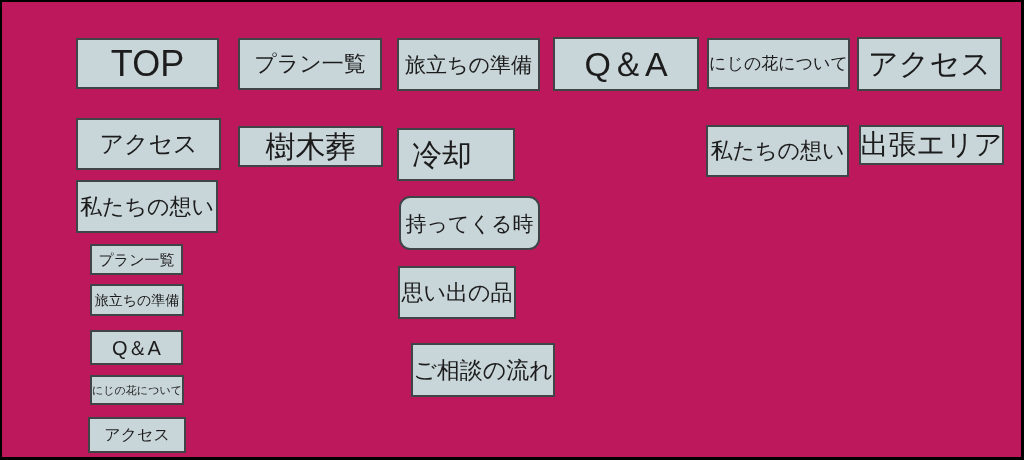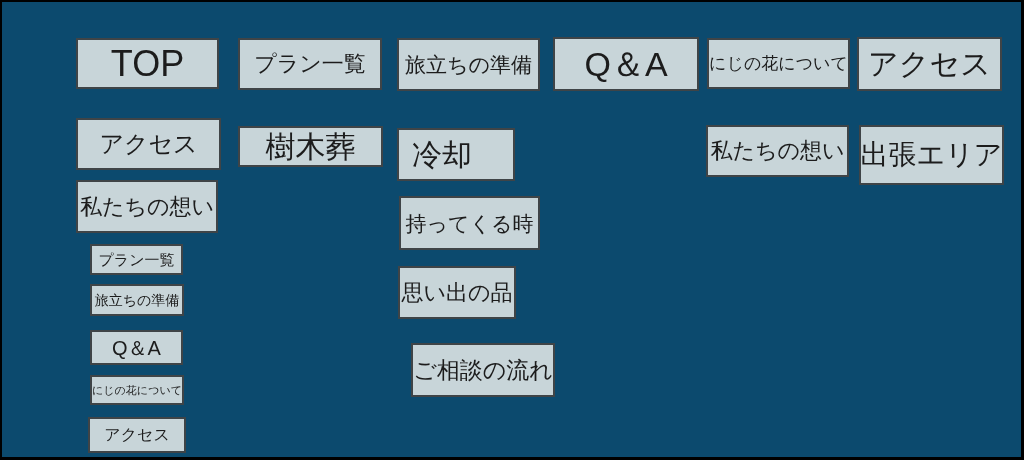--- a/index.html
+++ b/index.html
@@ -30,21 +30,21 @@
     cursor: default;
   }
   .node .label {
     display: block;
     padding: 0 4px;
   }
 </style>
 </head>
 <body>
 
-<div class="canvas" style="background: #0c4a6e; border-color: rgb(0, 0, 0);">
+<div class="canvas" style="background: #be185d; border-color: rgb(0, 0, 0);">
 
   <div class="node" style="left: 74px; top: 36px; width: 143px; height: 51px; font-size: 36px; justify-content: center;">
       <span class="label">TOP</span>
     </div>
   <div class="node" style="left: 236px; top: 36px; width: 144px; height: 52px; font-size: 22px; justify-content: center;">
       <span class="label">プラン一覧</span>
     </div>
   <div class="node" style="left: 395px; top: 36px; width: 143px; height: 53px; font-size: 21px; justify-content: center;">
       <span class="label">旅立ちの準備</span>
     </div>
@@ -62,27 +62,27 @@
     </div>
   <div class="node" style="left: 236px; top: 124px; width: 145px; height: 41px; font-size: 30px; justify-content: center;">
       <span class="label">樹木葬</span>
     </div>
   <div class="node" style="left: 395px; top: 126px; width: 118px; height: 53px; font-size: 30px; justify-content: flex-start; padding-left: 9px;">
       <span class="label">冷却</span>
     </div>
   <div class="node" style="left: 704px; top: 123px; width: 143px; height: 52px; font-size: 22px; justify-content: center;">
       <span class="label">私たちの想い</span>
     </div>
-  <div class="node" style="left: 857px; top: 123px; width: 145px; height: 60px; font-size: 28px; justify-content: center;">
+  <div class="node" style="left: 857px; top: 123px; width: 145px; height: 40px; font-size: 28px; justify-content: center;">
       <span class="label">出張エリア</span>
     </div>
   <div class="node" style="left: 74px; top: 178px; width: 142px; height: 53px; font-size: 22px; justify-content: center;">
       <span class="label">私たちの想い</span>
     </div>
-  <div class="node" style="left: 397px; top: 194px; width: 141px; height: 54px; font-size: 21px; justify-content: center;">
+  <div class="node" style="left: 397px; top: 194px; width: 141px; height: 54px; font-size: 21px; justify-content: center; border-radius: 11px;">
       <span class="label">持ってくる時</span>
     </div>
   <div class="node" style="left: 88px; top: 242px; width: 93px; height: 31px; font-size: 15px; justify-content: center;">
       <span class="label">プラン一覧</span>
     </div>
   <div class="node" style="left: 88px; top: 282px; width: 94px; height: 32px; font-size: 14px; justify-content: center;">
       <span class="label">旅立ちの準備</span>
     </div>
   <div class="node" style="left: 88px; top: 328px; width: 93px; height: 35px; font-size: 20px; justify-content: center;">
       <span class="label">Q＆A</span>

